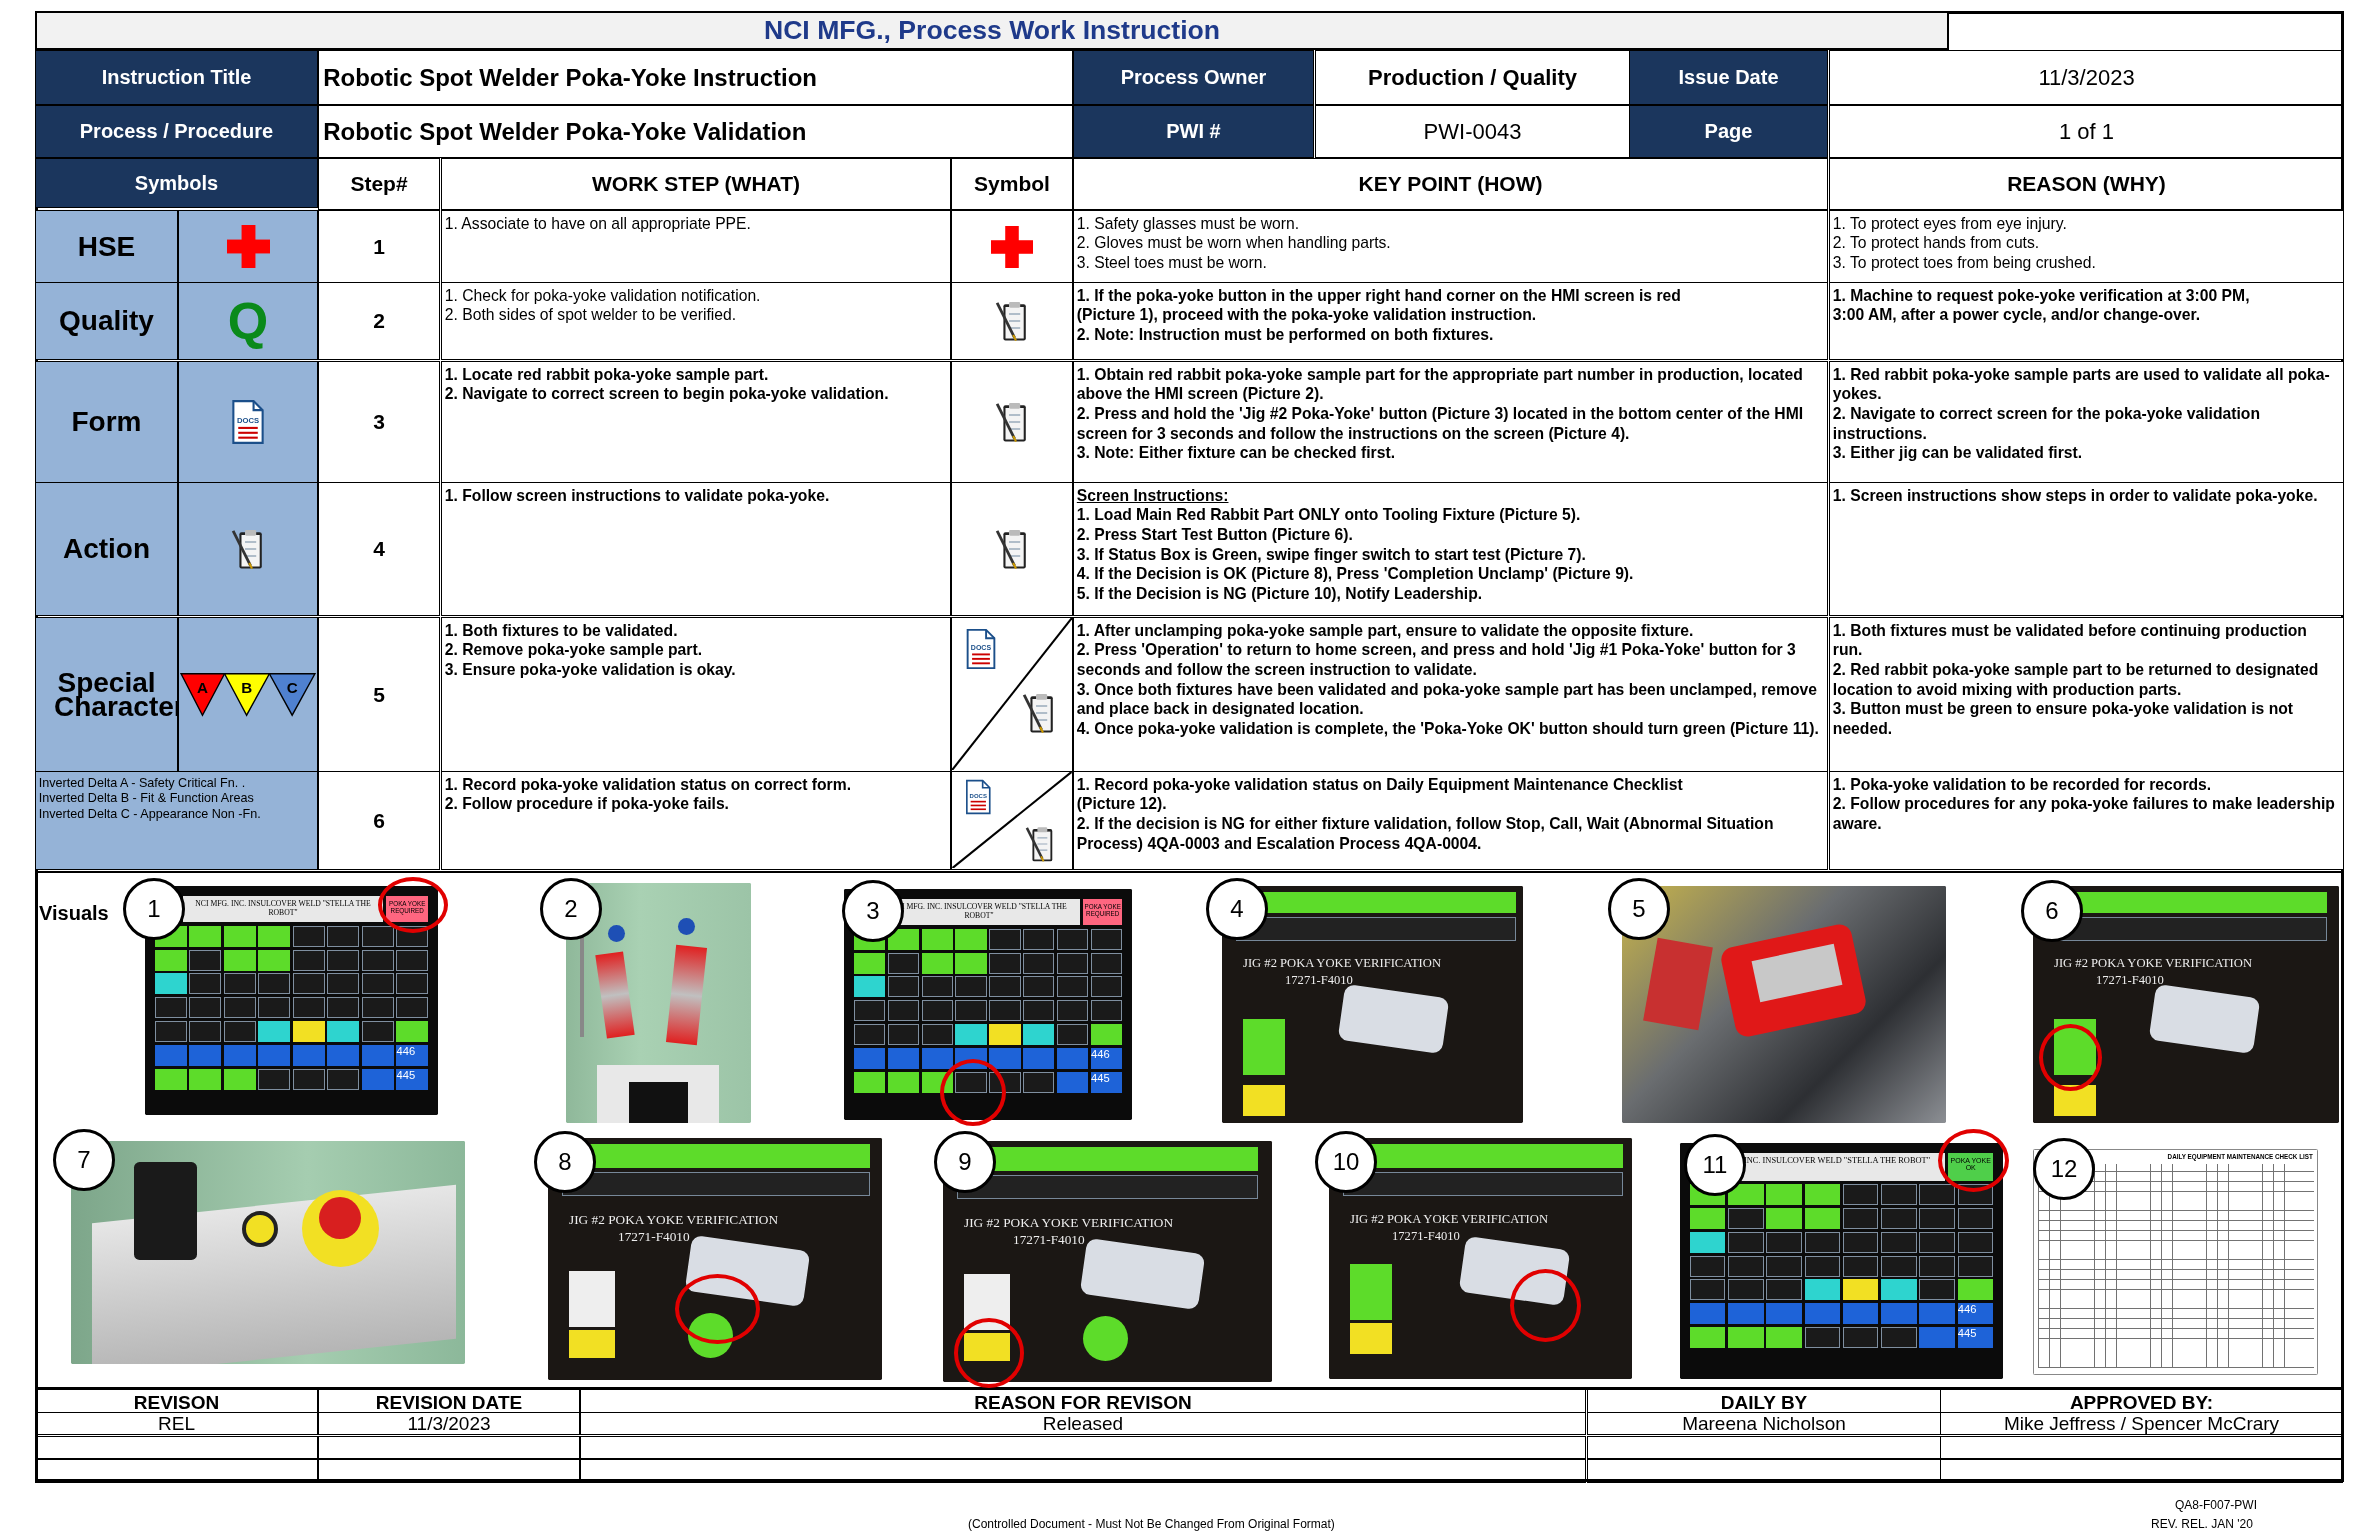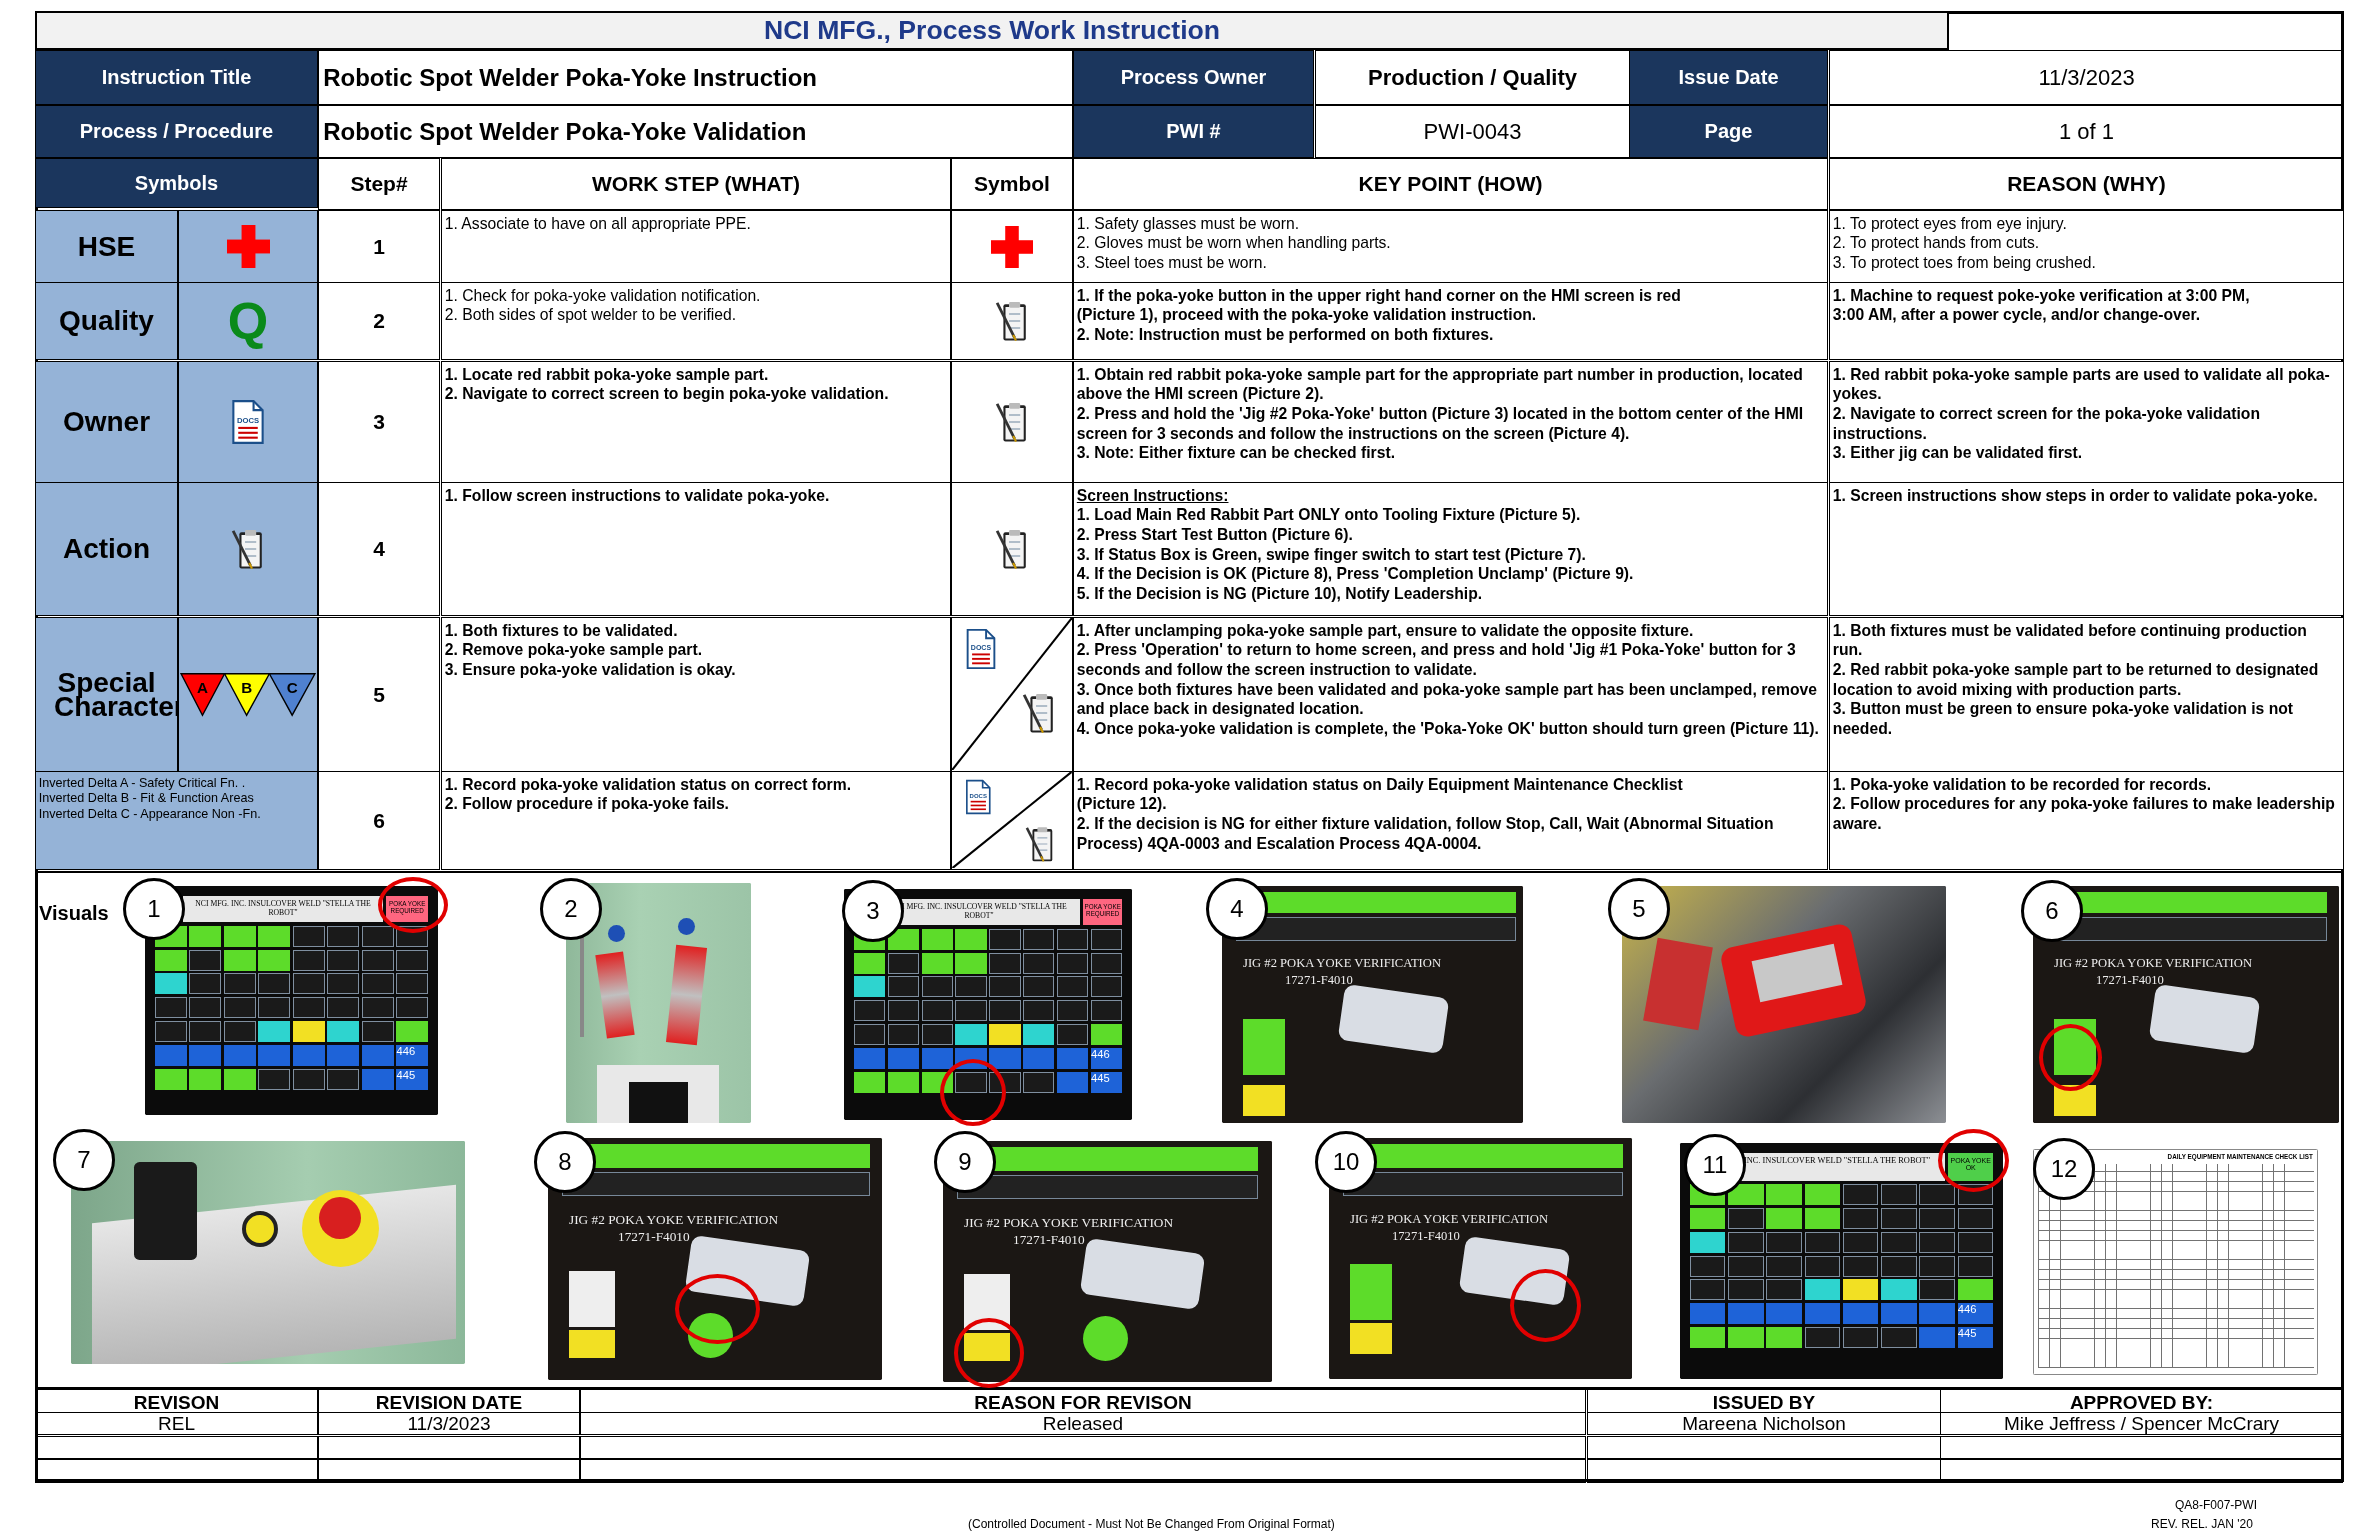--- a/index.html
+++ b/index.html
@@ -71,21 +71,21 @@
       <rect x="21" y="0" width="20" height="62" fill="#ff0000"></rect>
       <rect x="0" y="21" width="62" height="20" fill="#ff0000"></rect>
     </svg>
 </div>
 
 <div class="cell lb sym-label" style="left:35px;top:282px;width:143px;height:78px">Quality</div>
 <div class="cell lb" style="left:178px;top:282px;width:140px;height:78px">
   <span style="font-size:52px;font-weight:bold;color:#0a8a1a;font-family:'Liberation Sans',sans-serif">Q</span>
 </div>
 
-<div class="cell lb sym-label" style="left:35px;top:361px;width:143px;height:122px">Owner</div>
+<div class="cell lb sym-label" style="left:35px;top:361px;width:143px;height:122px">Form</div>
 <div class="cell lb" style="left:178px;top:361px;width:140px;height:122px">
   <svg width="34" height="46" viewBox="0 0 48 66">
       <path d="M3 3 H32 L45 16 V63 H3 Z" fill="#fff" stroke="#1b4f8a" stroke-width="3"></path>
       <path d="M32 3 V16 H45" fill="none" stroke="#1b4f8a" stroke-width="3"></path>
       <text x="24" y="34" font-size="11" text-anchor="middle" fill="#1b4f8a" font-weight="bold" font-family="Liberation Sans, sans-serif">DOCS</text>
       <rect x="10" y="40" width="28" height="3" fill="#c00"></rect>
       <rect x="10" y="47" width="28" height="3" fill="#c00"></rect>
       <rect x="10" y="54" width="28" height="3" fill="#c00"></rect>
     </svg>
 </div>
@@ -591,21 +591,21 @@
 <div class="pic" style="left:2033px;top:1149px;width:285px;height:226px;background:#fff;border:0.7px solid #888">
   <div style="position:absolute;right:4.2px;top:2.8px;font-size:6.3px;font-weight:bold">DAILY EQUIPMENT MAINTENANCE CHECK LIST</div>
   <div style="position:absolute;left:4.2px;top:14px;width:276px;height:204px;background:repeating-linear-gradient(0deg,#000 0 0.7px,transparent 0.7px 9.8px),repeating-linear-gradient(90deg,#000 0 0.7px,transparent 0.7px 11.2px);opacity:.55"></div>
 </div>
 <div class="badge" style="left:2033px;top:1138px">12</div>
 
 <div class="abs" style="left:35px;top:1387px;width:2309px;height:2.8px;background:#000"></div>
 <div class="rev revh" style="left:35px;top:1389px;width:283px;height:24px">REVISON</div>
 <div class="rev revh" style="left:318px;top:1389px;width:262px;height:24px">REVISION DATE</div>
 <div class="rev revh" style="left:580px;top:1389px;width:1006px;height:24px">REASON FOR REVISON</div>
-<div class="rev revh" style="left:1587px;top:1389px;width:354px;height:24px">ISSUED BY</div>
+<div class="rev revh" style="left:1587px;top:1389px;width:354px;height:24px">DAILY BY</div>
 <div class="rev revh" style="left:1940px;top:1389px;width:403px;height:24px">APPROVED BY:</div>
 
 <div class="rev" style="left:35px;top:1412px;width:283px;height:23px">REL</div>
 <div class="rev" style="left:318px;top:1412px;width:262px;height:23px">11/3/2023</div>
 <div class="rev" style="left:580px;top:1412px;width:1006px;height:23px">Released</div>
 <div class="rev" style="left:1587px;top:1412px;width:354px;height:23px">Mareena Nicholson</div>
 <div class="rev" style="left:1940px;top:1412px;width:403px;height:23px">Mike Jeffress / Spencer McCrary</div>
 
 <div class="rev" style="left:35px;top:1436px;width:283px;height:23px"></div>
 <div class="rev" style="left:318px;top:1436px;width:262px;height:23px"></div>

